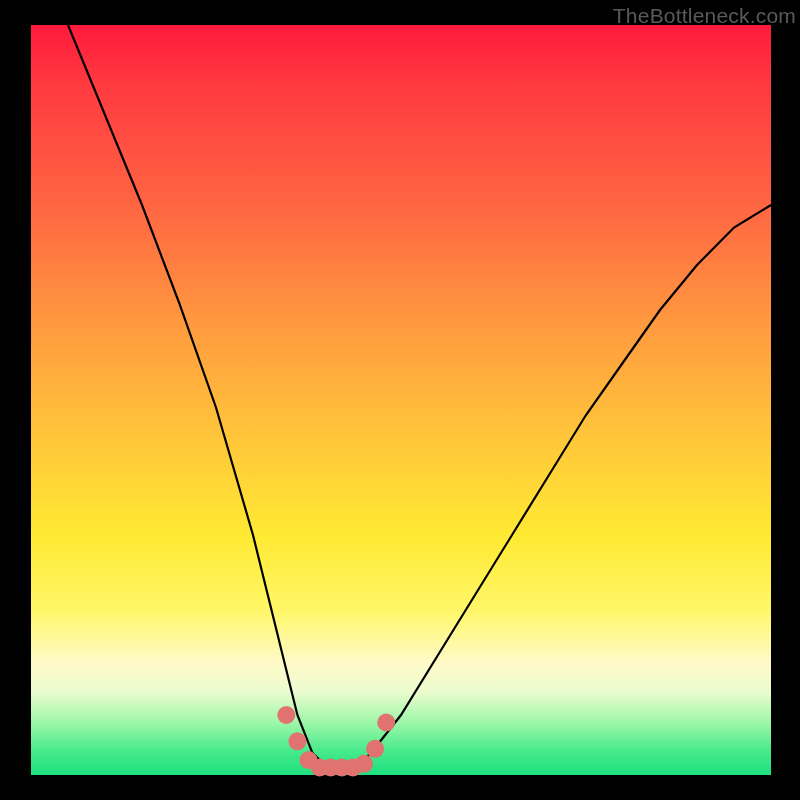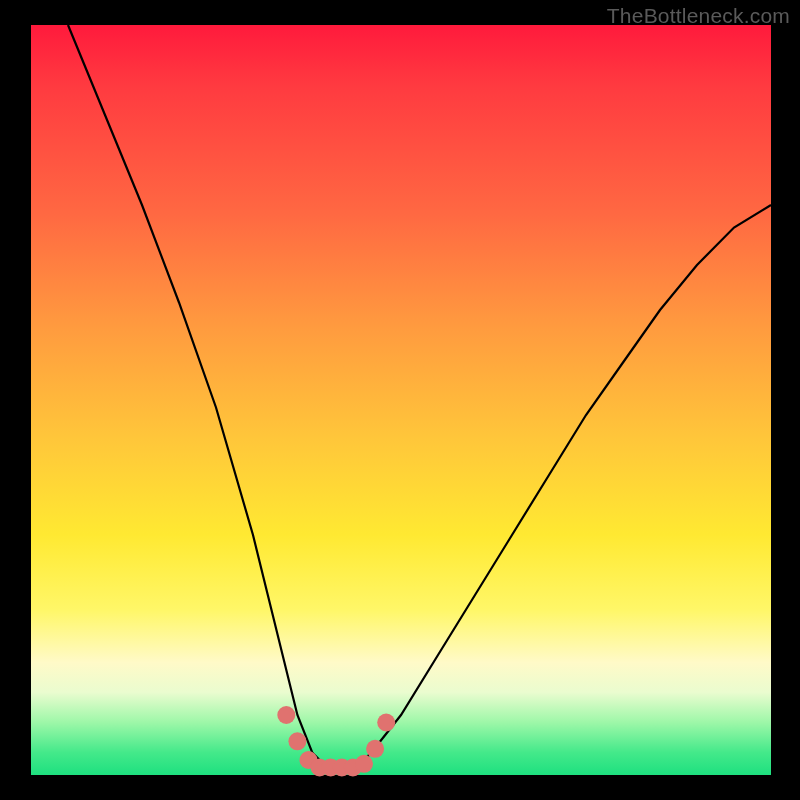--- a/index.html
+++ b/index.html
@@ -35,21 +35,21 @@
       #fffac8 85%,
       #eafccf 89%,
       #9df7a8 93%,
       #44e98a 97%,
       #1ee07f 100%
     );
   }
   .watermark {
     position: absolute;
     top: 4px;
-    right: 10px;
+    right: 4px;
     color: #5a5a5a;
     font-size: 21px;
     font-weight: 500;
     letter-spacing: 0.2px;
     user-select: none;
   }
   svg.curve {
     position: absolute;
     left: 0; top: 0;
     width: 740px; height: 750px;

